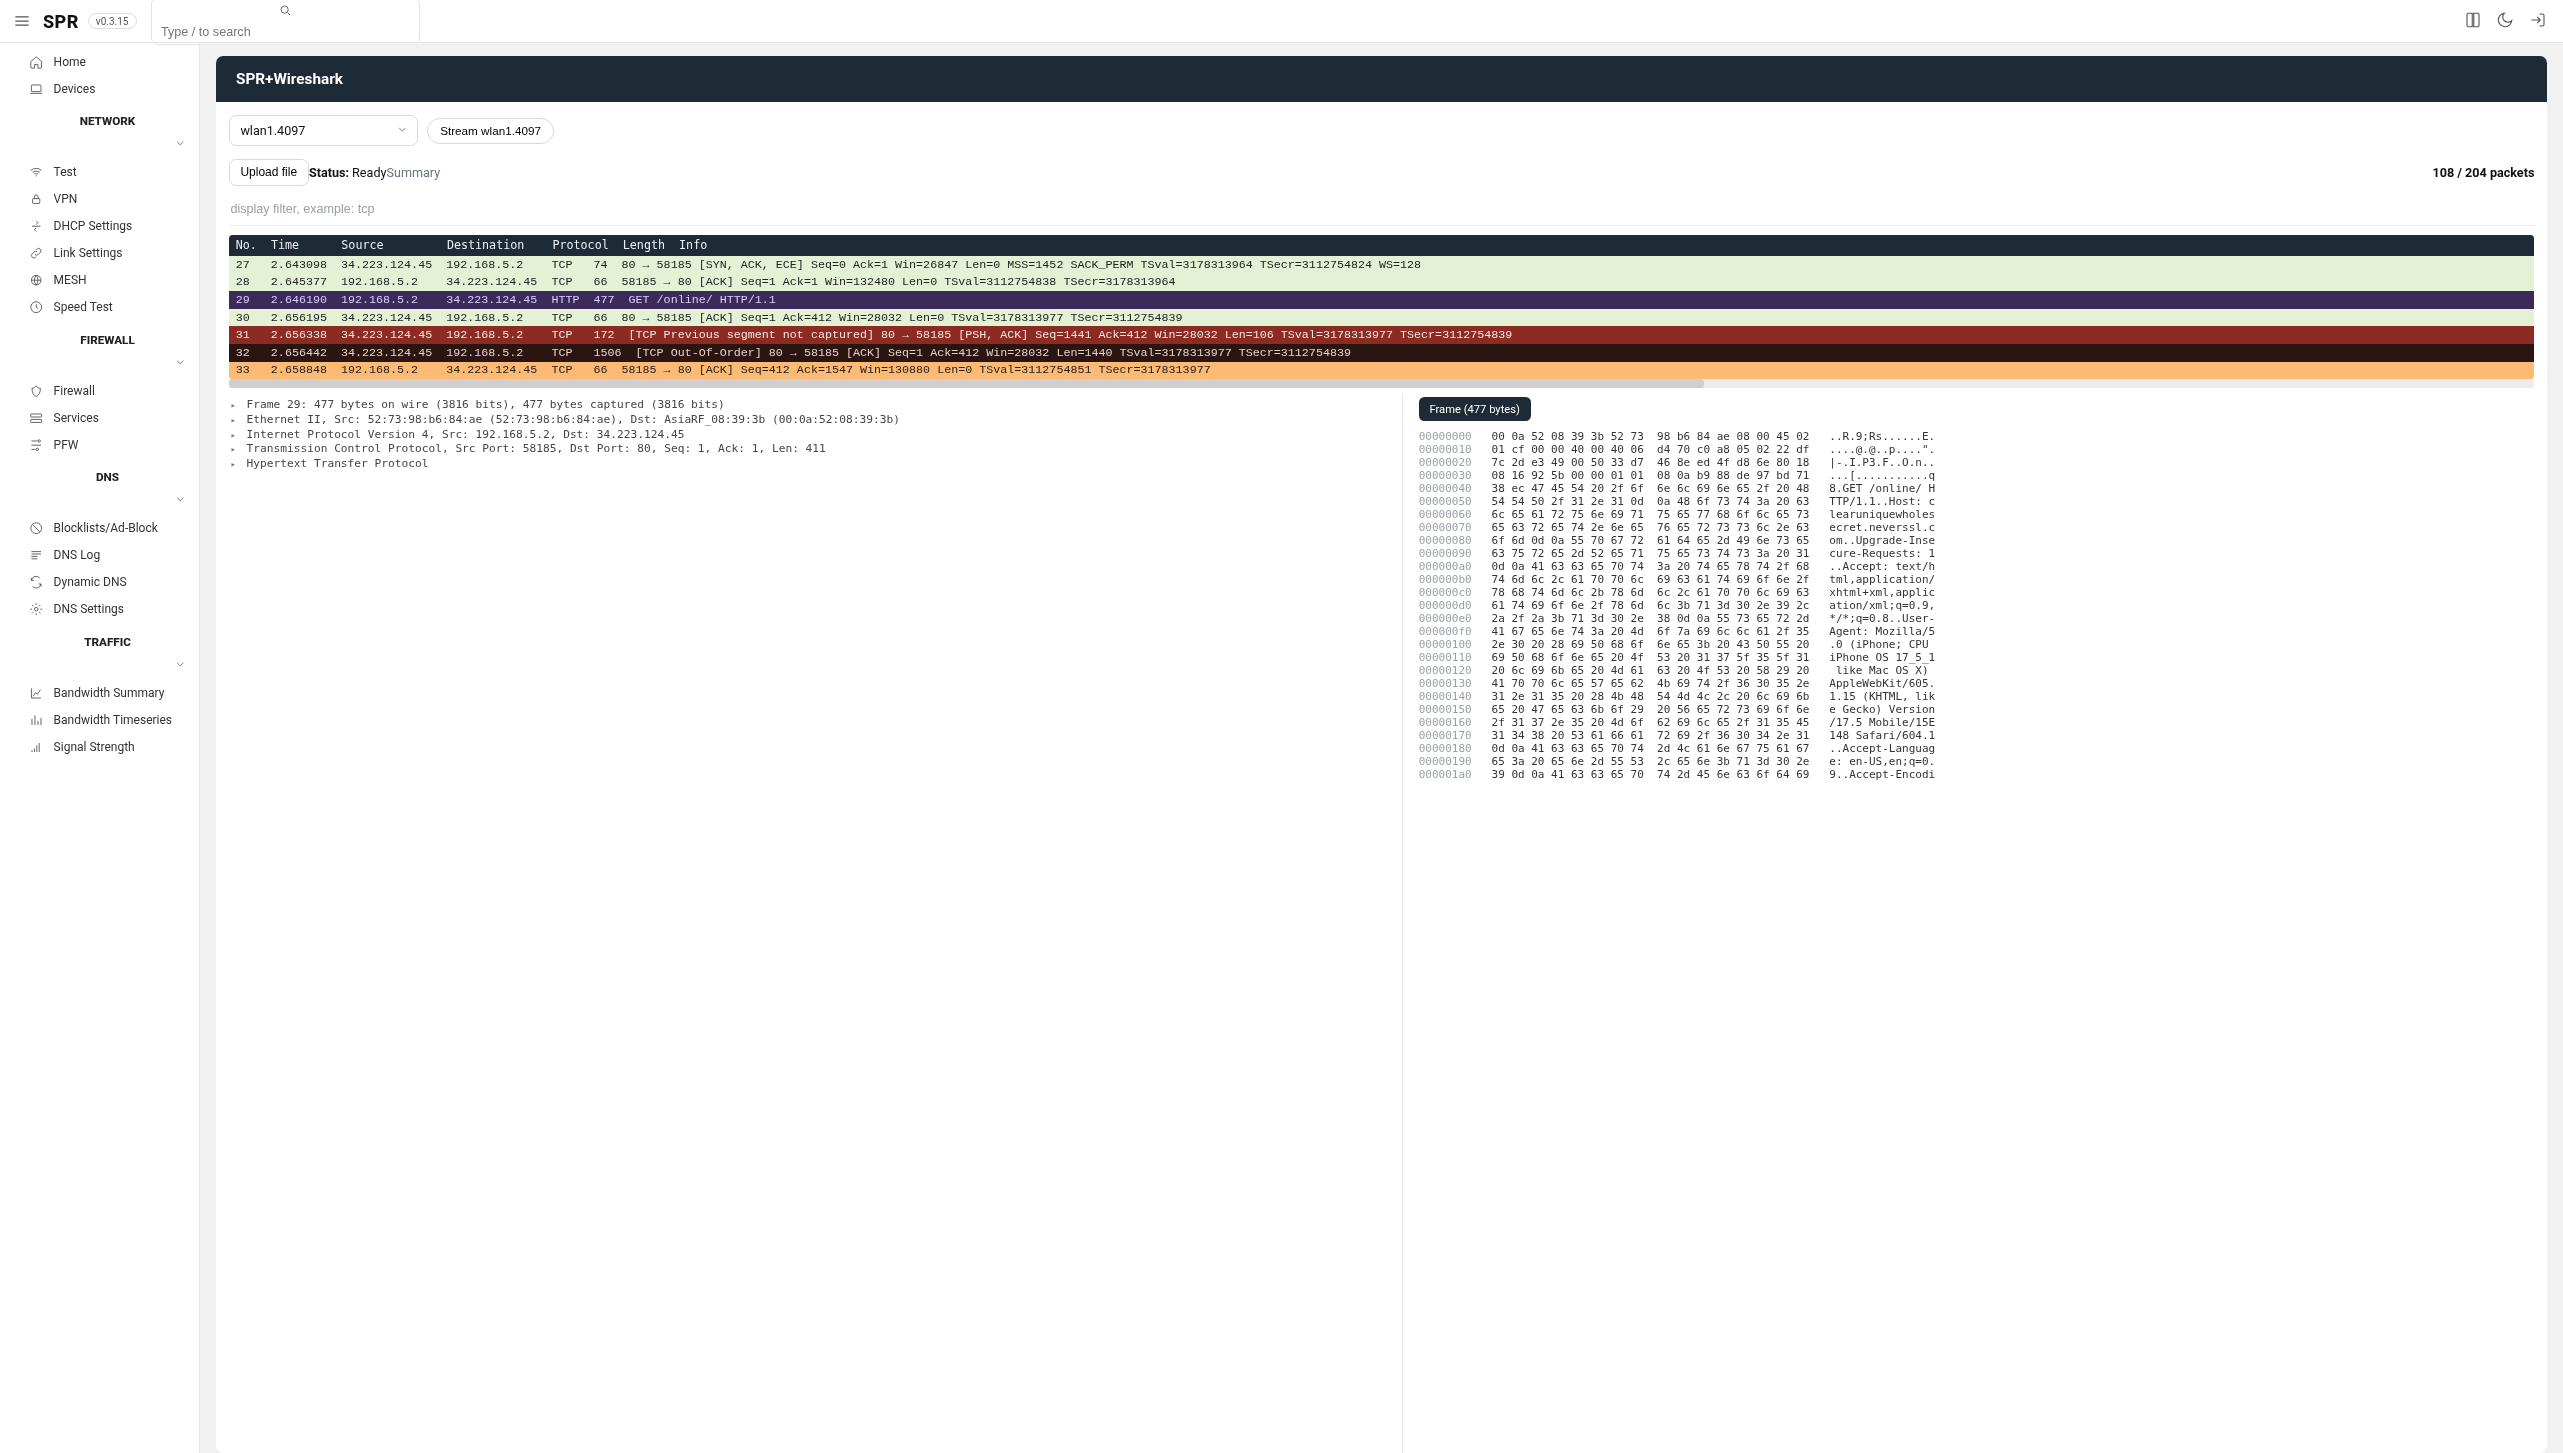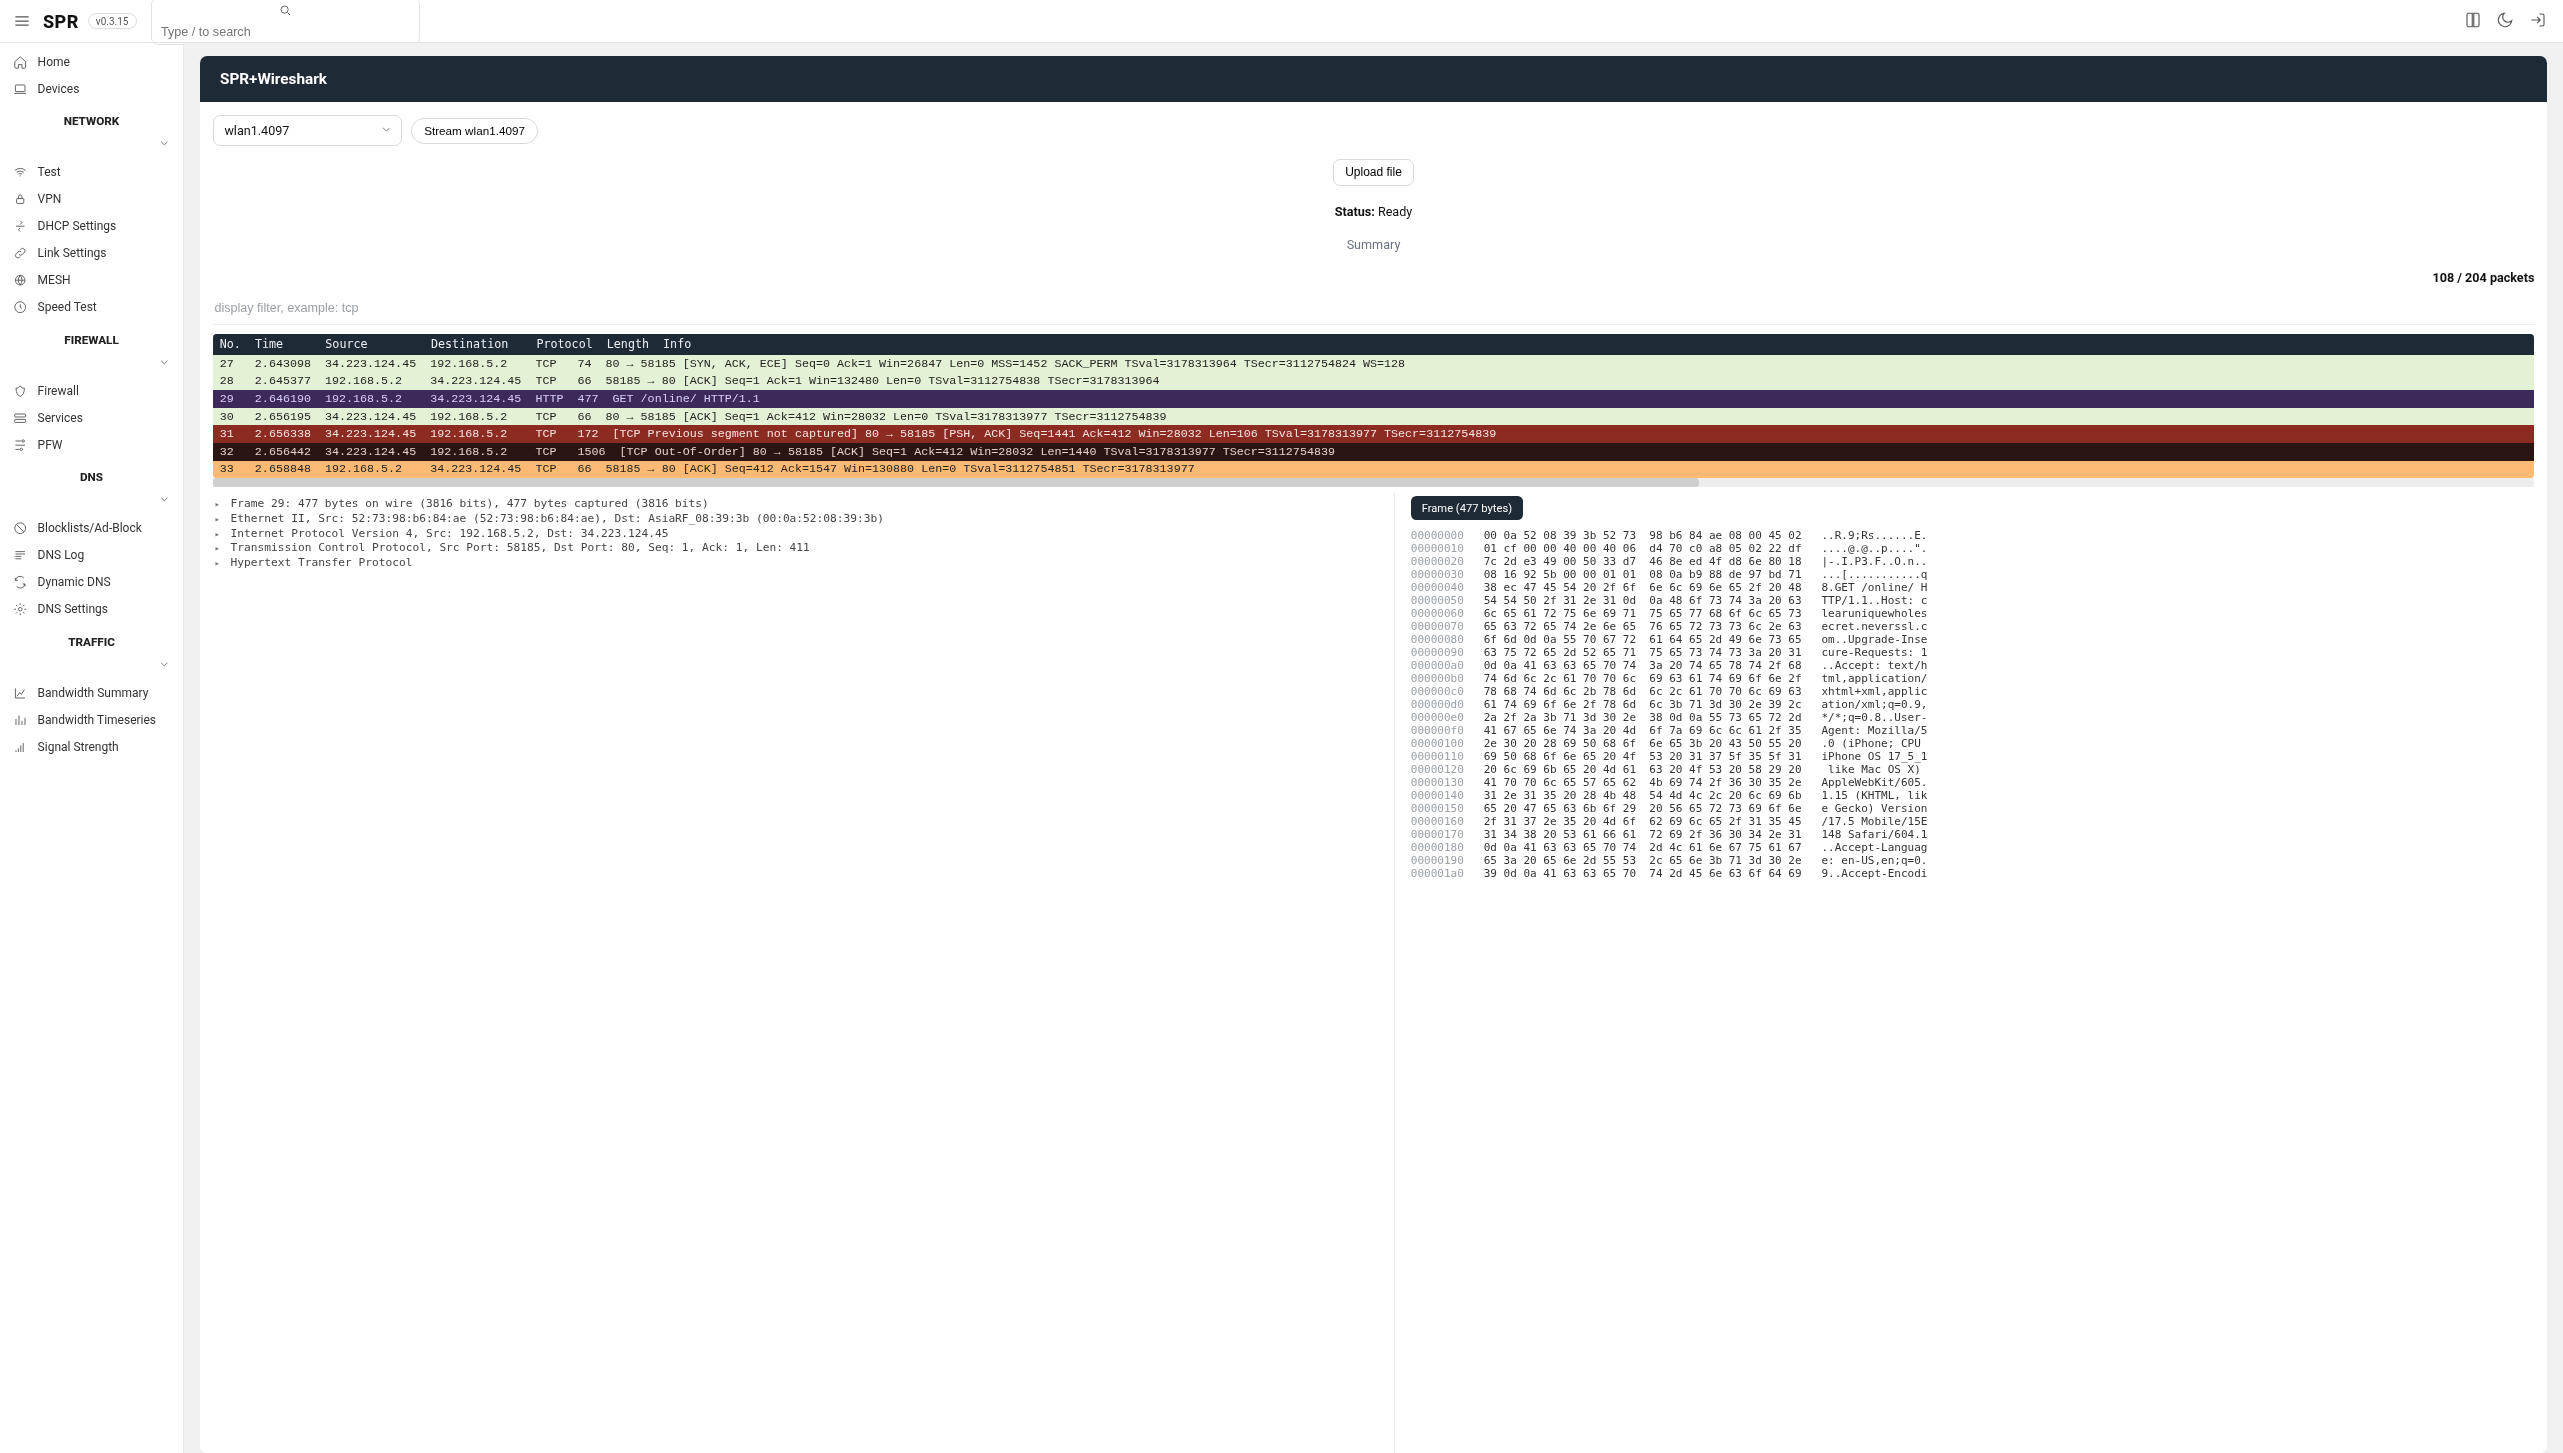--- a/index.html
+++ b/index.html
@@ -8,36 +8,36 @@
     .topbar { display: flex; align-items: center; gap: 9px; padding: 5.4px 9px; height: 43px; border-bottom: 0.9px solid #e5e5e5;}
     .hamburger { width: 25px; height: 25px; display: flex; align-items: center; justify-content: center; cursor: pointer;}
     .app-title { font-weight: 800; font-size: 18px; letter-spacing: 0.4px;}
     .ver-badge { font-size: 10px; border: 0.9px solid #ddd; border-radius: 10.8px; padding: 1.8px 7.2px; color: #555;}
     .search-wrap { margin-left: 5.4px; display: flex; align-items: center; gap: 7.2px; border: 0.9px solid #e3e3e3; border-radius: 7.2px; padding: 5.4px 9px; width: 269px; flex-direction: column;}
     .search-wrap input { border: none; outline: none; width: 100%; font-size: 12.6px;}
     .topbar-right { margin-left: auto; display: flex; gap: 14.4px; align-items: center; padding-right: 7.2px;}
     .icon-stroke { stroke: #555; fill: none; stroke-width: 1.5;}
     .icon-btn { cursor: pointer; }
     
-    .shell { display: flex; height: calc(100vh - 43px); }
+    .shell { display: flex; height: calc(100vh - 43px); padding-left: 16px; }
     .sidebar { width: 184px; border-right: 0.9px solid #e7e7e7; padding: 5.4px 0 18px 0; overflow-y: auto;}
     .nav-item, .nav-section { display: flex; align-items: center; gap: 9px; padding: 6.3px 12.6px; cursor: pointer; font-size: 12px; color: #333;}
     .nav-section { font-weight: 800; font-size: 11.7px; color: #222; margin-top: 5.4px; flex-direction: column;}
     .nav-section .chev { margin-left: auto;}
     .nav-icon { width: 16px; display: flex; justify-content: center;}
     
     .main { flex: 1; background: #f1f1f1; padding: 12.6px 16px 0 16px; overflow: hidden; display: flex; flex-direction: column;}
     .card-header { background: #1f2a37; color: #fff; border-radius: 7.2px 7.2px 0 0; padding: 14.4px 20px; font-size: 15.3px; font-weight: 700;}
     .card-body { background: #fff; border-radius: 0 0 7.2px 7.2px; padding: 12.6px 0 0 0; flex:1; display:flex; flex-direction:column; overflow:hidden;}
     .row { display: flex; align-items: center; gap: 9px; padding: 0 12.6px;}
     .select-wrap { position: relative;}
     .select { border: 0.9px solid #d9d9d9; border-radius: 7.2px; padding: 7.2px 36px 7.2px 10.8px; min-width: 189px; font-size: 12.6px; background:#fff;}
     .select-chev { position: absolute; right: 9px; top: 50%; transform: translateY(-50%);}
     .pill-btn { border: 0.9px solid #d9d9d9; border-radius: 897px; padding: 5.4px 12.6px; font-size: 11.7px; background:#fff; cursor:pointer;}
-    .row2 { padding: 12.6px 12.6px 7.2px 12.6px; display: flex; align-items: center; gap: 18px; flex-direction: column;}
+    .row2 { padding: 12.6px 12.6px 7.2px 12.6px; display: flex; align-items: center; }
     .upload-btn { border: 0.9px solid #d9d9d9; border-radius: 7.2px; padding: 5.4px 10.8px; font-size: 12px; background:#fff; cursor:pointer;}
     .status-label { font-size: 12.6px;}
     .status-label b { font-weight: 700;}
     .summary-link { font-size: 12.6px; color: #6b7280; cursor: pointer;}
     .packets-count { margin-left: auto; font-size: 12.6px; font-weight: 700;}
     .filter-input { width: calc(100% - 25px); margin: 3.6px 12.6px 9px 12.6px; border: none; border-bottom: 0.9px solid #eee; padding: 5.4px 1.8px 9px 1.8px; font-size: 12.6px; color:#333; outline:none;}
     .filter-input::placeholder{color:#9aa0a6;}
     
     .packet-table-wrap{ padding: 0 12.6px; }
     .packet-table { width: 100%; overflow-x: auto; overflow-y: hidden; border-radius: 3.6px;}

